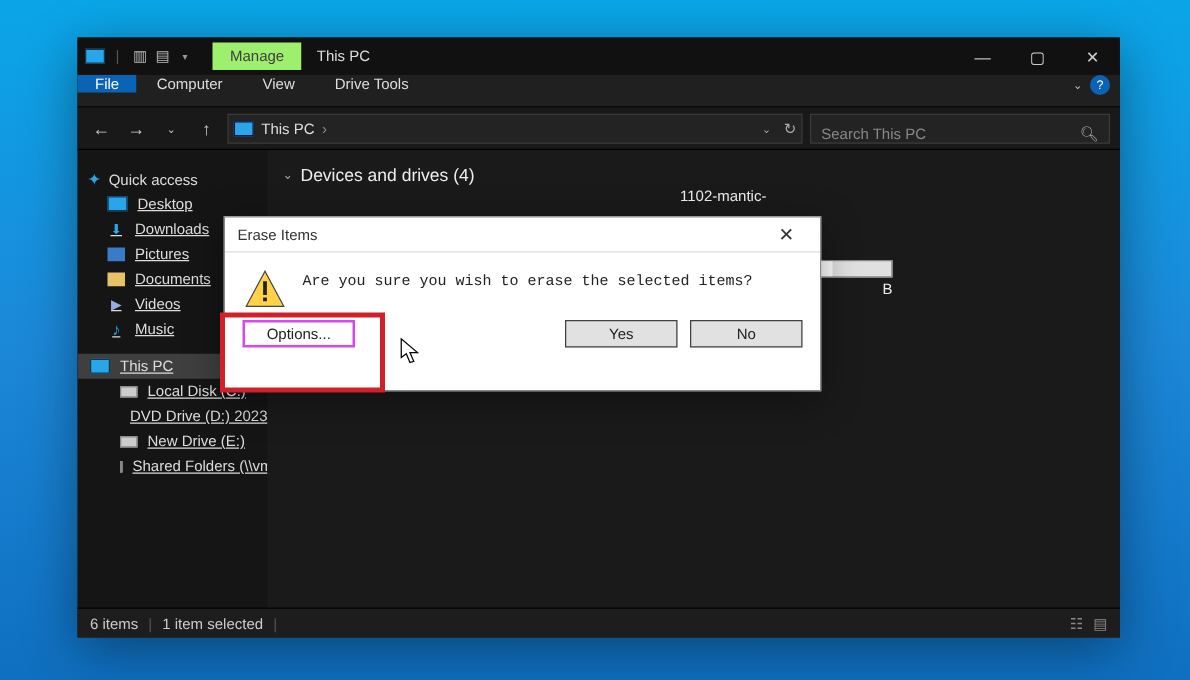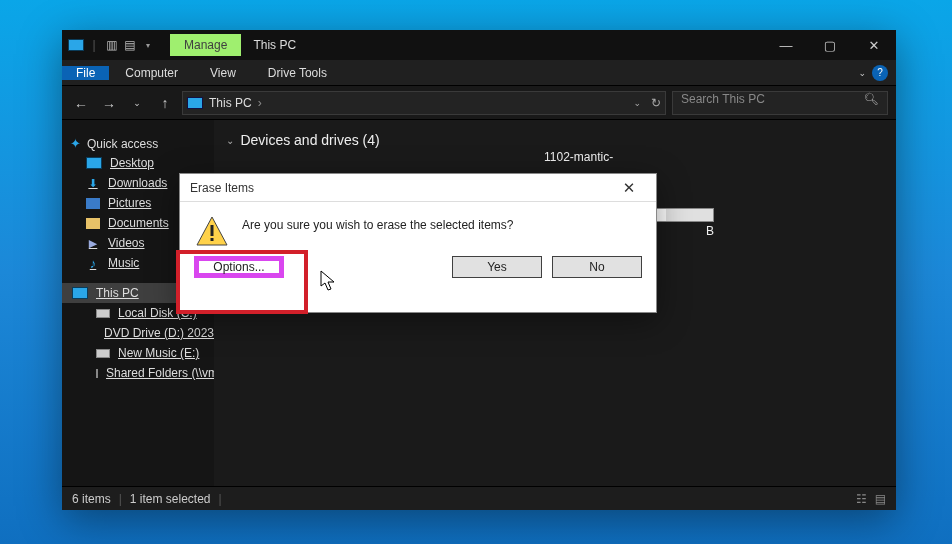--- a/index.html
+++ b/index.html
@@ -17,41 +17,41 @@
   height: 30px; background: #111; display: flex; align-items: center;
   font-size: 12px; color: #ccc;
 }
 .tb-icons { display: flex; align-items: center; padding: 0 6px; gap: 2px; }
 .tb-icons span { width: 16px; height: 16px; display: inline-flex; align-items: center; justify-content: center; }
 .tb-manage { background: #9fef6f; color: #404040; padding: 4px 14px; margin-left: 8px; font-size: 12px; }
 .tb-title { padding: 0 12px; color: #ddd; }
 .tb-spacer { flex: 1; }
 .tb-ctrl { width: 44px; height: 30px; display: flex; align-items: center; justify-content: center; color: #ccc; font-size: 13px; }
 .ribbon {
-  height: 26px; background: #202020; display: flex; align-items: center;
+  height: 26px; background: #202020; display: flex; align-items: flex-start;
   font-size: 12px; color: #ddd; border-bottom: 1px solid #000;
 }
 .ribbon-file { background: #0a63b5; color: #fff; padding: 0 14px; display: flex; align-items: center; }
 .ribbon-tab { padding: 0 16px; display: flex; align-items: center; }
 .ribbon-right { margin-left: auto; display: flex; align-items: center; padding-right: 8px; gap: 6px; }
 .help-icon { width: 16px; height: 16px; border-radius: 50%; background: #0a63b5; color: #fff; font-size: 10px; display: flex; align-items: center; justify-content: center; }
 .navbar {
   height: 34px; background: #191919; display: flex; align-items: center; gap: 6px;
   padding: 0 8px; border-bottom: 1px solid #000;
 }
 .nav-arrow { color: #ccc; width: 22px; text-align: center; font-size: 14px; }
 .addrbar {
   flex: 1; height: 24px; background: #232323; border: 1px solid #3a3a3a;
   display: flex; align-items: center; padding: 0 4px; font-size: 12px; color: #ddd; gap: 6px;
 }
 .addrbar .pc-icon { width: 16px; height: 12px; background: #2aa6e8; border: 1px solid #114; }
 .addr-right { margin-left: auto; display: flex; align-items: center; gap: 10px; color: #aaa; }
 .searchbar {
-  width: 216px; height: 24px; background: #232323; border: 1px solid #3a3a3a;
-  display: flex; align-items: flex-start; padding: 0 8px; font-size: 12px; color: #888;
+  width: 240px; height: 24px; background: #232323; border: 1px solid #3a3a3a;
+  display: flex; align-items: flex-end; padding: 0 8px; font-size: 12px; color: #888;
 }
 .searchbar .sicon { margin-left: auto; color: #aaa; }
 .body { flex: 1; display: flex; overflow: hidden; }
 .sidebar {
   width: 152px; background: #151515; color: #ddd; font-size: 12px; padding-top: 14px;
 }
 .side-group { margin-bottom: 10px; }
 .side-head { display: flex; align-items: center; padding: 2px 8px; gap: 6px; }
 .side-item { display: flex; align-items: center; padding: 3px 6px 3px 24px; gap: 8px; white-space: nowrap; text-decoration: underline; }
 .side-item.selected { background: #3f3f3f; }
@@ -83,27 +83,27 @@
 
 .dialog {
   position: absolute; left: 179px; top: 173px; width: 478px; height: 140px;
   background: #fff; border: 1px solid #888; box-shadow: 0 8px 30px rgba(0,0,0,.4);
   font-size: 12px; color: #222;
 }
 .dlg-title { height: 28px; display: flex; align-items: center; padding: 0 10px; border-bottom: 1px solid #ddd; color:#333; }
 .dlg-close { margin-left: auto; font-size: 15px; width: 34px; text-align: center; }
 .dlg-body { display: flex; padding: 14px 16px 10px; gap: 14px; }
 .warn-icon { width: 32px; height: 30px; }
-.dlg-msg { padding-top: 2px; }
+.dlg-msg { padding-top: 2px; font-family: Liberation Mono, monospace; }
 .dlg-buttons { display: flex; gap: 10px; padding: 0 14px 12px; }
 .dlg-btn {
   height: 22px; min-width: 90px; background: #e1e1e1; border: 1px solid #404040;
   font-size: 12px; display: flex; align-items: center; justify-content: center;
 }
-.dlg-btn.options { border: 5px solid #d946ef; background: #fff; padding: 0 12px; position: relative; }
+.dlg-btn.options { border: 2px solid #d946ef; background: #fff; padding: 0 12px; position: relative; }
 .options-highlight {
   position: absolute; left: 176px; top: 250px; width: 132px; height: 64px;
   border: 4px solid #d2202a; pointer-events: none;
 }
 .cursor { position: absolute; left: 320px; top: 270px; pointer-events: none; }
 .dlg-right { margin-left: auto; display: flex; gap: 10px; }
 .star { color:#2aa6e8; font-size:13px; }
 .dl-arrow { color:#2aa6e8; }
 </style>
 </head>
@@ -200,21 +200,21 @@
         <div class="side-item side-sub">
             <span class="ic drive"></span>
             <span>Local Disk (C:)</span>
           </div>
         <div class="side-item side-sub">
             <span class="ic disc"></span>
             <span>DVD Drive (D:) 2023</span>
           </div>
         <div class="side-item side-sub">
             <span class="ic drive"></span>
-            <span>New Music (E:)</span>
+            <span>New Drive (E:)</span>
           </div>
         <div class="side-item side-sub" style="overflow:hidden">
             <span class="ic drive"></span>
             <span>Shared Folders (\\vmware-host)</span>
           </div>
       </div>
     </div>
 
     <div class="main">
       <div class="group-head">

